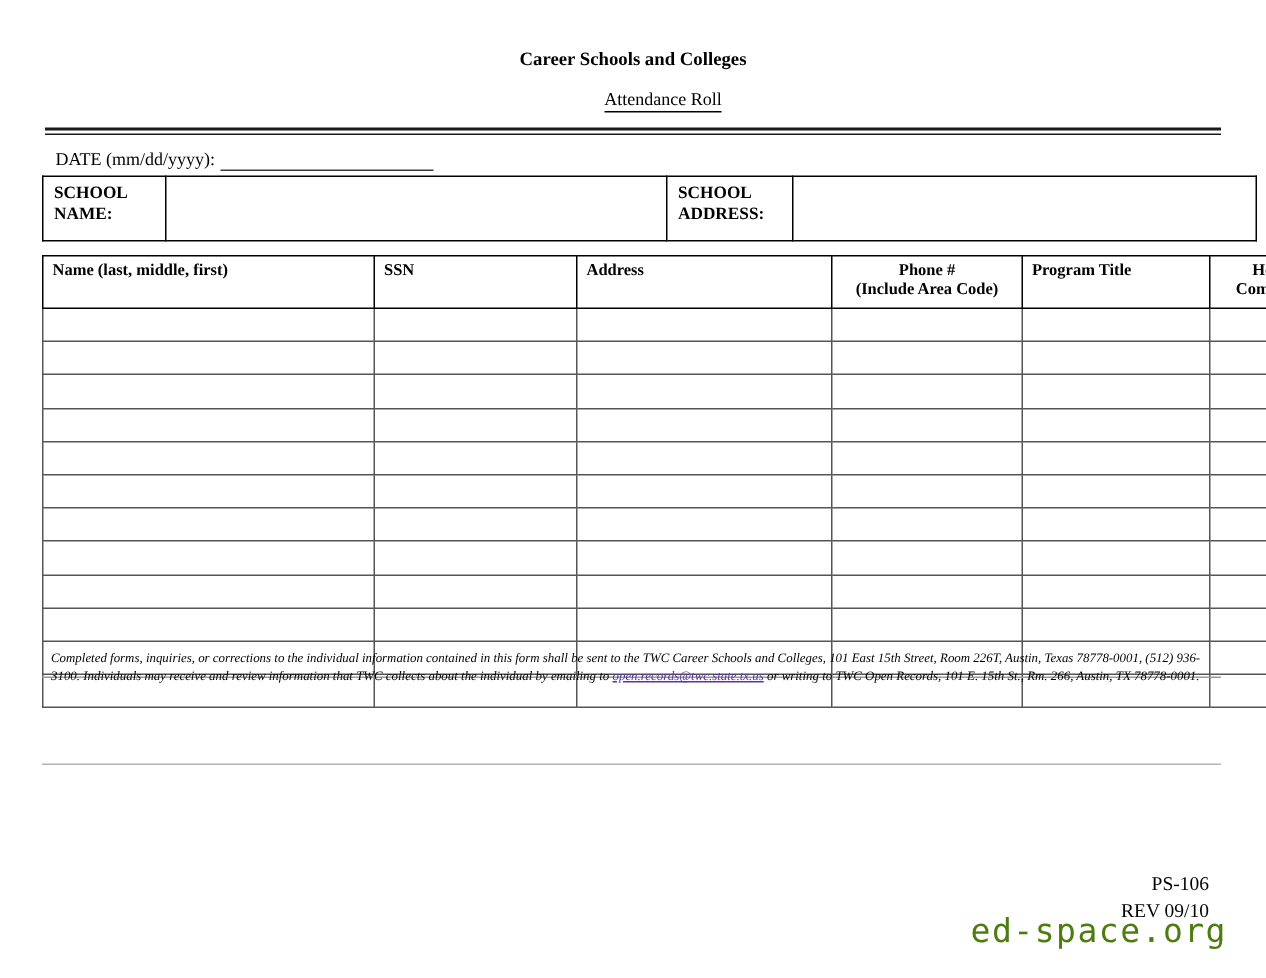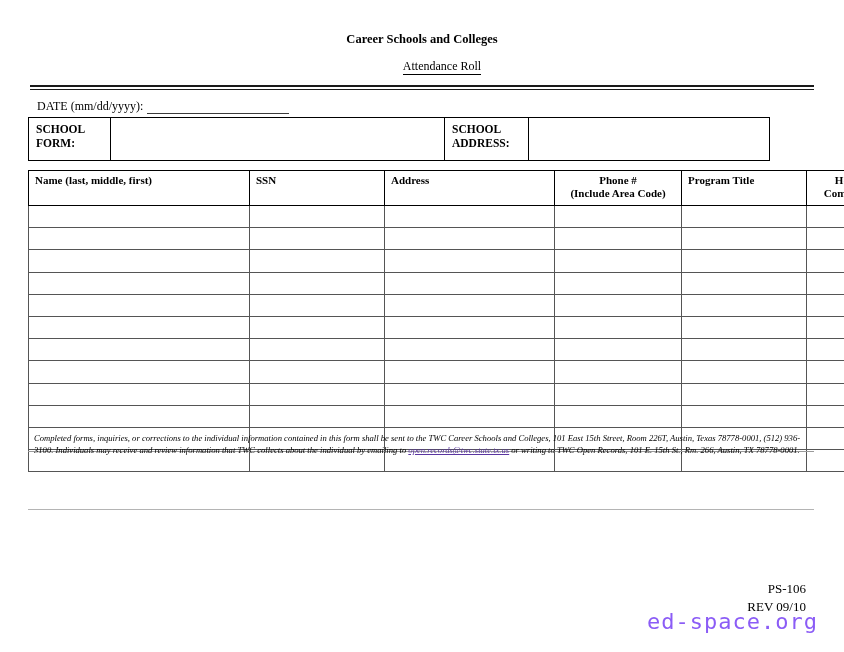--- a/index.html
+++ b/index.html
@@ -75,21 +75,21 @@
     border-bottom: 1.4px solid #3a3a3a;
     height: 12px;
     margin-left: 4px;
   }
 
   
   .school-table {
     position: absolute;
     left: 28px;
     top: 117px;
-    width: 742px;
+    width: 810px;
     border-collapse: collapse;
     table-layout: fixed;
   }
   .school-table td {
     border: 1.3px solid #000;
     height: 38px;
     vertical-align: top;
     padding: 4px 6px 0 7px;
     font-size: 11.5px;
     font-weight: bold;
@@ -186,21 +186,21 @@
     font-weight: normal;
     line-height: 1.35;
   }
   .watermark {
     position: absolute;
     right: 26px;
     top: 609px;
     font-family: "DejaVu Sans Mono", "Liberation Mono", monospace;
     font-size: 22px;
     letter-spacing: 1px;
-    color: #8b5cf6;
+    color: #4d7c0f;
     white-space: nowrap;
   }
 </style>
 </head>
 <body>
 
 <div class="page">
 
   <div class="heading">
     <div class="title-sub">Career Schools and Colleges</div>
@@ -214,21 +214,21 @@
   <div class="date-line">
     <span class="date-label">DATE (mm/dd/yyyy):</span>
     <span class="date-blank"></span>
   </div>
 
   <table class="school-table">
     <tbody>
       <tr>
         <td class="sc-label">
           <div>SCHOOL</div>
-          <div>FORM:</div>
+          <div>NAME:</div>
         </td>
         <td class="sc-value-name"></td>
         <td class="sc-label-addr">
           <div>SCHOOL</div>
           <div>ADDRESS:</div>
         </td>
         <td class="sc-value-addr"></td>
       </tr>
     </tbody>
   </table>

